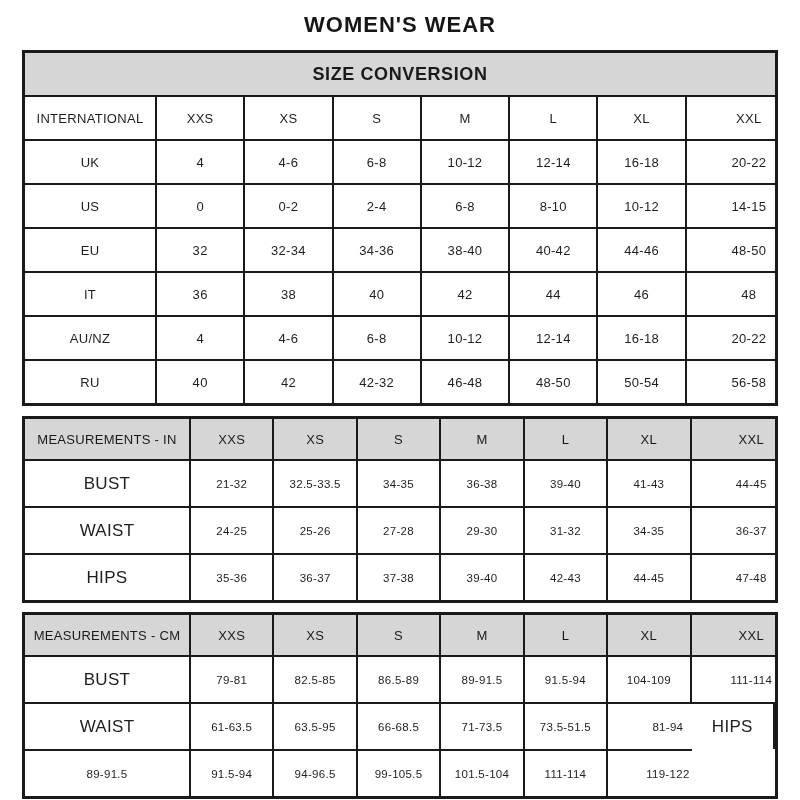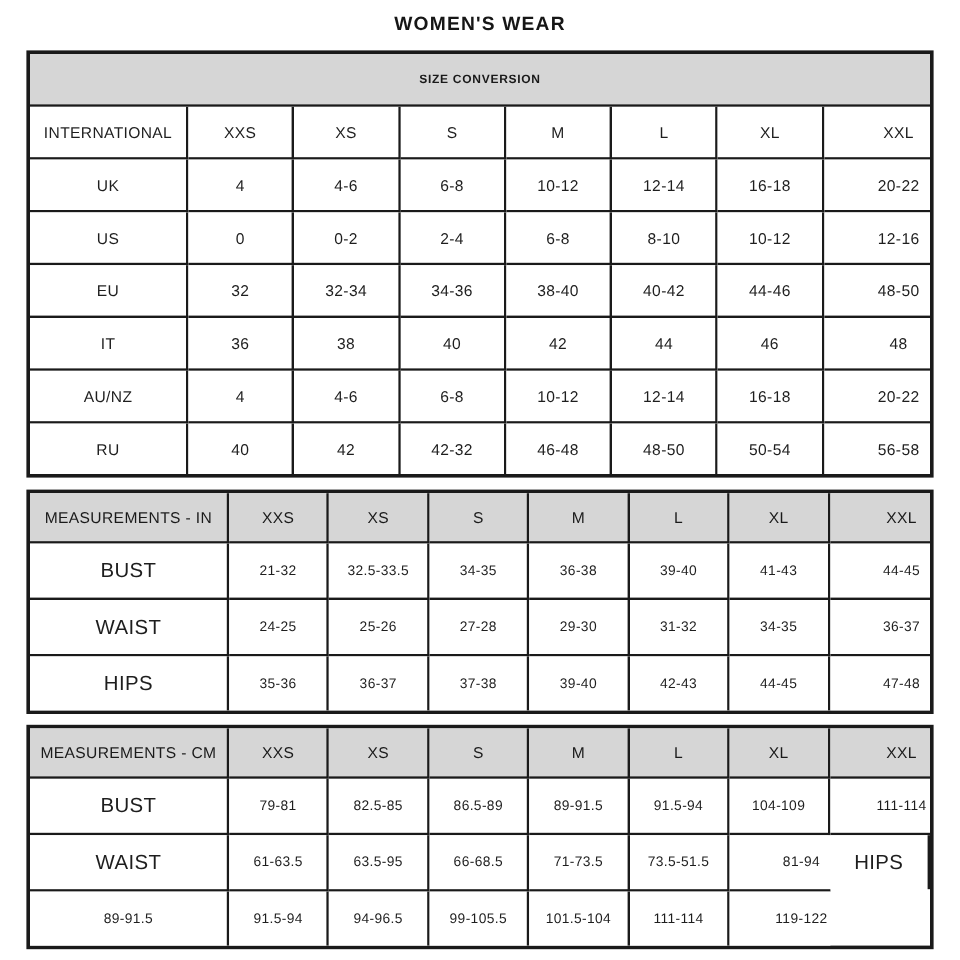--- a/index.html
+++ b/index.html
@@ -13,21 +13,21 @@
     -webkit-font-smoothing: antialiased;
   }
   .page {
     width: 800px;
     height: 800px;
     overflow: hidden;
     box-sizing: border-box;
   }
   .title {
     text-align: center;
-    font-size: 16px;
+    font-size: 22px;
     font-weight: 700;
     letter-spacing: 1px;
     margin: 0;
     padding-top: 12px;
     padding-bottom: 12px;
     color: #161616;
   }
   .tablebox {
     margin: 0 22px;
     border: 3px solid #1a1a1a;
@@ -36,21 +36,21 @@
   .t2 { margin-top: 10px; }
   .t3 { margin-top: 9px; }
   .banner {
     height: 42px;
     background: #d6d6d6;
     border-bottom: 2px solid #1a1a1a;
     display: flex;
     align-items: center;
     justify-content: center;
     font-weight: 700;
-    font-size: 10px;
+    font-size: 18px;
     letter-spacing: 0.6px;
     color: #1a1a1a;
   }
   .grid { display: grid; }
   .t1 .grid { grid-template-columns: 132px repeat(7, 1fr); border-radius: 31px; }
   .t2 .grid, .t3 .grid { grid-template-columns: 166px repeat(7, 1fr); }
   .cell {
     display: flex;
     align-items: center;
     justify-content: center;
@@ -100,21 +100,21 @@
         <div class="cell d">12-14</div>
         <div class="cell d">16-18</div>
         <div class="cell d last-col">20-22</div>
         <div class="cell d rowlabel">US</div>
         <div class="cell d">0</div>
         <div class="cell d">0-2</div>
         <div class="cell d">2-4</div>
         <div class="cell d">6-8</div>
         <div class="cell d">8-10</div>
         <div class="cell d">10-12</div>
-        <div class="cell d last-col">12-16</div>
+        <div class="cell d last-col">14-15</div>
         <div class="cell d rowlabel">EU</div>
         <div class="cell d">32</div>
         <div class="cell d">32-34</div>
         <div class="cell d">34-36</div>
         <div class="cell d">38-40</div>
         <div class="cell d">40-42</div>
         <div class="cell d">44-46</div>
         <div class="cell d last-col">48-50</div>
         <div class="cell d rowlabel">IT</div>
         <div class="cell d">36</div>

